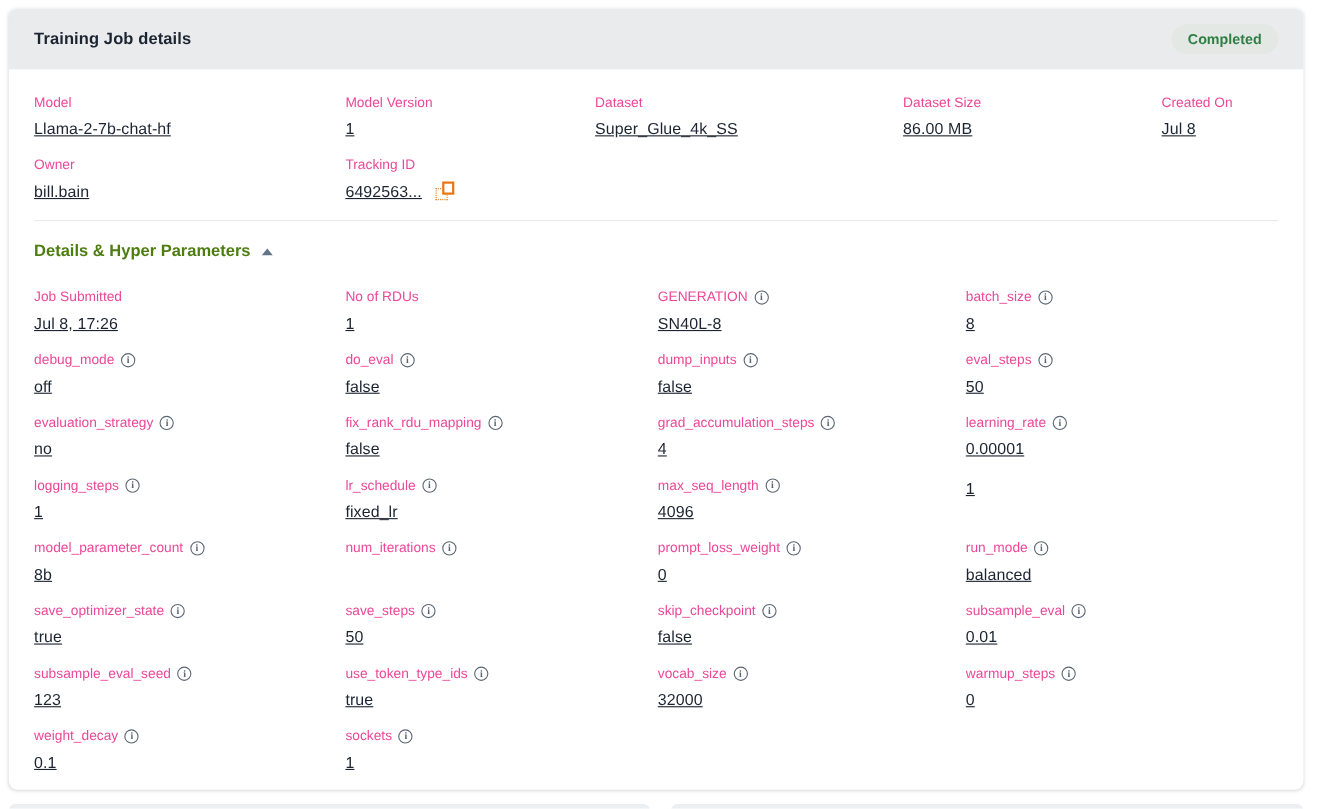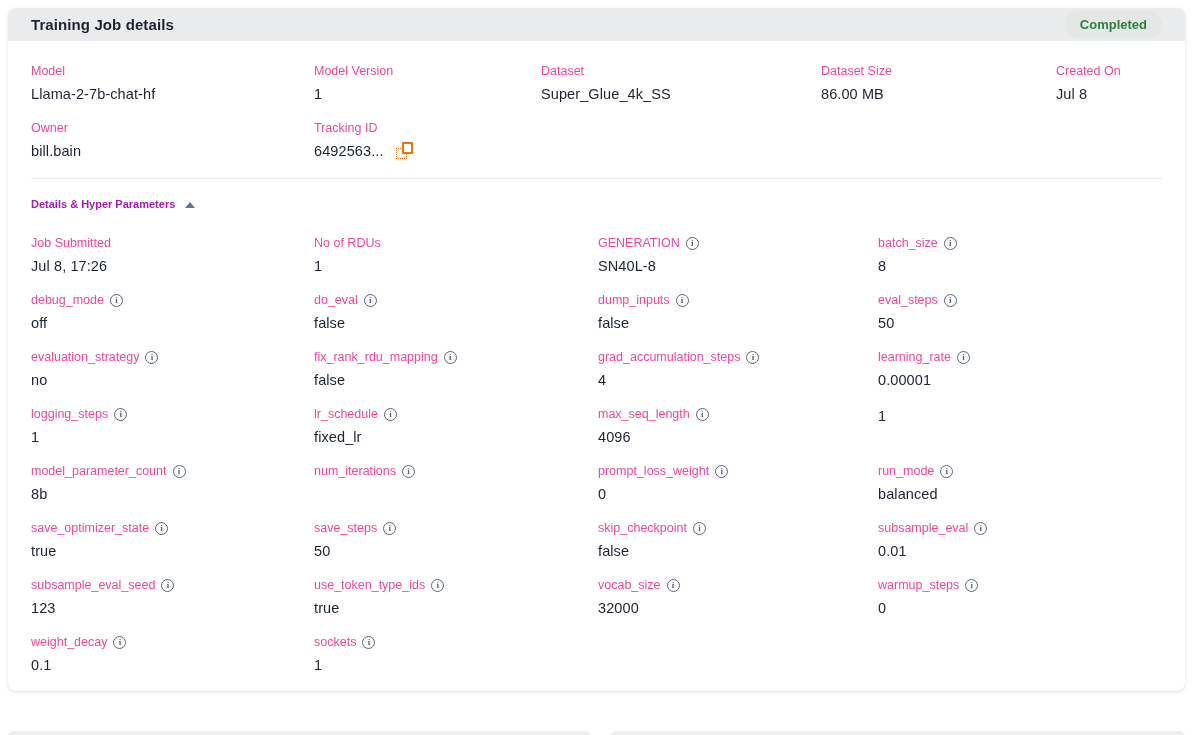--- a/index.html
+++ b/index.html
@@ -10,35 +10,35 @@
     position:relative;
     color:#1c2431;
   }
   .card {
     position:absolute; left:8px; top:8px; width:1177px;
     background:#ffffff; border-radius:8px;
     box-shadow:0 1px 2px rgba(16,24,40,.07), 0 1px 4px rgba(16,24,40,.09);
     overflow:hidden;
   }
   .card-header {
-    background:#e9ebed; height:33px;
+    background:#e9ebed; height:55px;
     display:flex; align-items:center; justify-content:space-between;
     padding:0 23px;
   }
   .card-title { font-size:15px; font-weight:700; color:#1c2431; letter-spacing:.1px; }
   .status-badge {
     border-radius:999px; padding:6px 15px; font-size:13px; font-weight:700;
   }
   .card-body { padding:22px 23px 0 23px; }
   .overview-grid { display:grid; grid-template-columns:283px 227px 280px 235px 1fr; }
   .params-grid  { display:grid; grid-template-columns:283px 284px 280px 1fr; }
   .field { margin-bottom:16px; }
   .field-label-row { display:flex; align-items:center; height:16px; margin-bottom:5px; }
   .field-label { font-size:12.5px; color:#ec4899; }
-  .field-value-row { display:flex; align-items:center; height:20px; }
+  .field-value-row { display:flex; align-items:flex-end; height:20px;text-decoration:underline; }
   .field-value { font-size:14.5px; font-weight:500; color:#1c2431; letter-spacing:.1px; }
   .info-icon {
     display:inline-flex; align-items:center; justify-content:center;
     width:13px; height:13px; margin-left:6px;
     border:1.2px solid #5b6673; border-radius:50%;
     color:#5b6673; font-size:9px; font-weight:600; line-height:1;
     cursor:pointer; flex:none;
   }
   .info-icon::before { content:"i"; font-family:"Liberation Serif", serif; }
   .copy-icon { position:relative; width:17px; height:18px; margin-left:12px; display:inline-block; cursor:pointer; flex:none; }
@@ -48,21 +48,21 @@
   }
   .copy-icon .sq-front {
     position:absolute; right:0; top:0; width:11px; height:12px;
     border:2px solid #e87511; background:#ffffff;
   }
   .divider { height:1px; background:#e7e9ec; margin:1px 0 0 0; }
   .section-title-row {
     display:flex; align-items:center; gap:10px;
     margin:19px 0 25px 0; cursor:pointer; width:fit-content;
   }
-  .section-title { font-size:11px; font-weight:700; color:#a21caf; }
+  .section-title { font-size:15px; font-weight:700; color:#4d7c0f; }
   .chevron-up {
     width:0; height:0; border-left:5px solid transparent; border-right:5px solid transparent;
     border-bottom:6px solid #64748b; display:inline-block; margin-top:1px;
   }
   .peek { position:absolute; top:731px; height:6px; background:#eceef2; border-radius:6px 6px 0 0; }
   .peek-left  { left:8px;  width:583px; }
   .peek-right { left:610px; width:575px; }
 </style>
 </head>
 <body>

